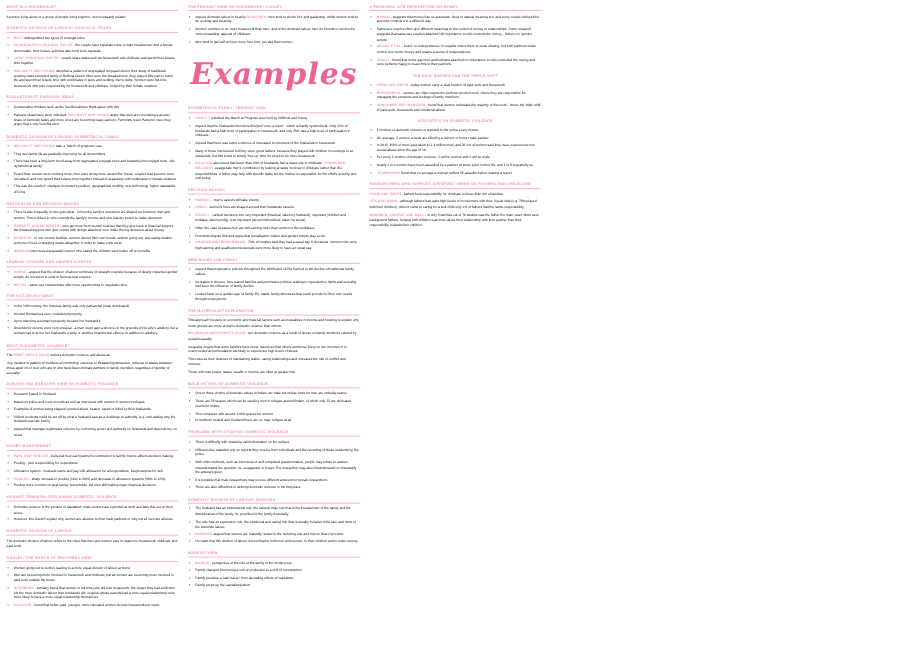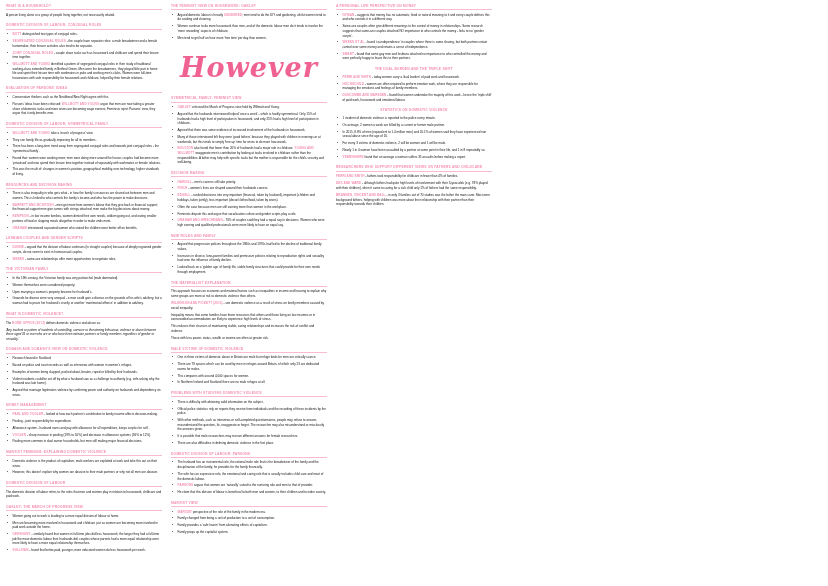--- a/index.html
+++ b/index.html
@@ -177,21 +177,21 @@
 
   <div class="sec">
     <h2 class="head">THE FEMINIST VIEW ON HOUSEWORK: OAKLEY</h2>
     <ul>
       <li><span>Argued domestic labour is heavily </span><span class="nm">GENDERED</span><span>; men tend to do the DIY and gardening, whilst women tend to do cooking and cleaning.</span></li>
       <li><span>Women continue to do more housework than men, and of the domestic labour men do it tends to involve the 'more rewarding' aspects of childcare.</span></li>
       <li><span>Men tend to get half an hour more 'free time' per day than women.</span></li>
     </ul>
   </div>
 
-  <div id="title">However</div>
+  <div id="title">Examples</div>
 
   <div class="sec">
     <h2 class="head">SYMMETRICAL FAMILY: FEMINIST VIEW</h2>
     <ul>
       <li><span class="nm">OAKLEY</span><span> criticised the March of Progress view held by Willmott and Young.</span></li>
       <li><span>Argued that the husbands interviewed helped 'once a week' - which is hardly symmetrical. Only 15% of husbands had a high level of participation in housework, and only 25% had a high level of participation in childcare.</span></li>
       <li><span>Agreed that there was some evidence of increased involvement of the husbands in housework.</span></li>
       <li><span>Many of those interviewed felt they were 'good fathers' because they played with children in evenings or at weekends, but this tends to simply 'free up' time for wives to do more housework.</span></li>
       <li><span class="nm">BOULTON</span><span> also found that fewer than 20% of husbands had a major role in childcare. </span><span class="nm">YOUNG AND WILLMOTT</span><span> exaggerate men's contribution by looking at tasks involved in childcare rather than the responsibilities. A father may help with specific tasks but the mother is responsible for the child's security and well-being.</span></li>
     </ul>

